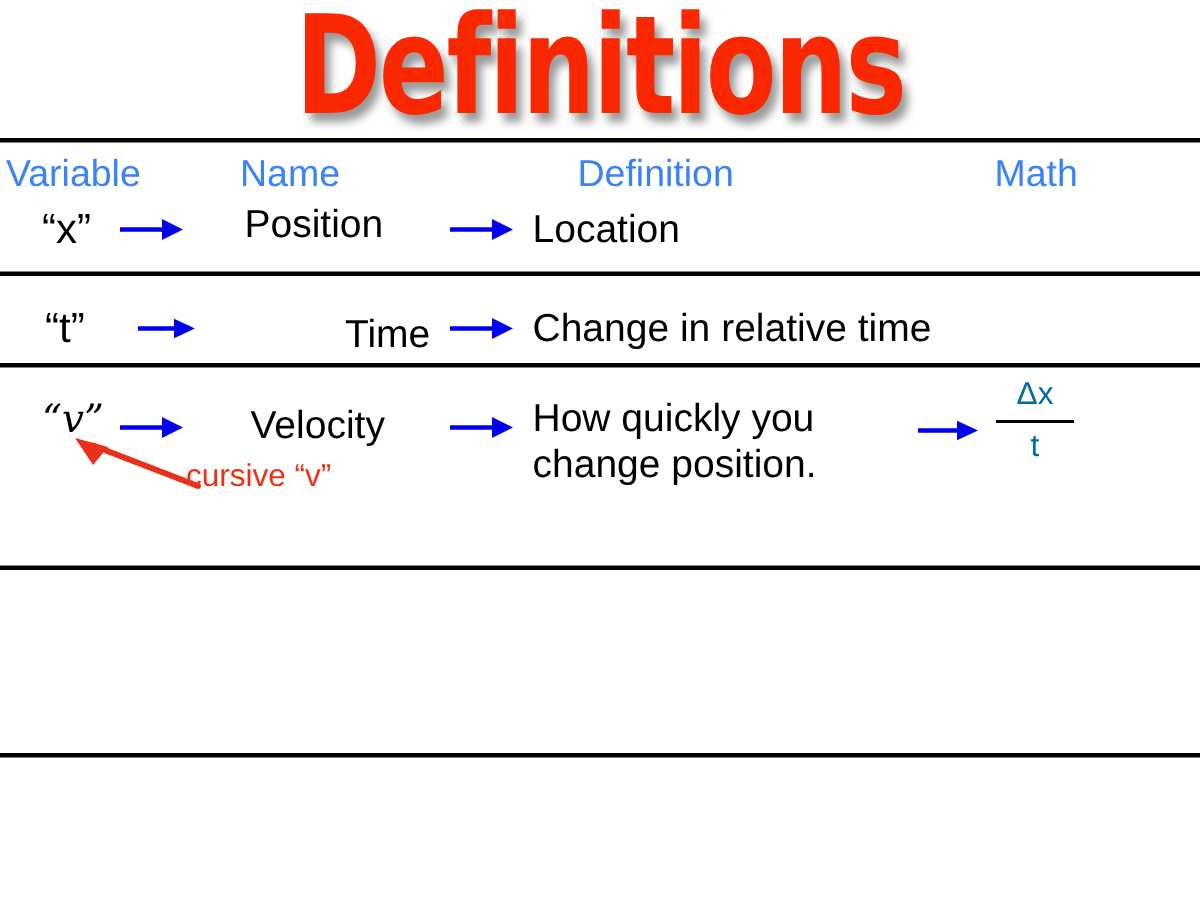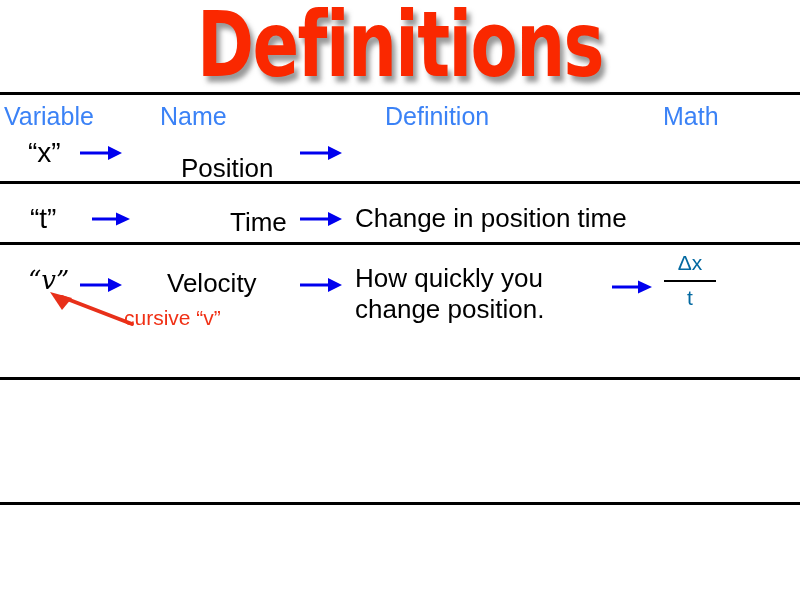--- a/index.html
+++ b/index.html
@@ -88,21 +88,21 @@
     letter-spacing: 0px;
   }
   .var-italic {
     font-family: "DejaVu Serif", serif;
     font-style: italic;
     font-size: 26px;
   }
 
   
   #v-x        { left: 28px;  top: 137px; }
-  #n-position { left: 163px; top: 153px; margin-left: 18px; }
+  #n-position { left: 163px; top: 134px; }
   #d-location { left: 355px; top: 137px; }
 
   
   #v-t        { left: 30px;  top: 203px; }
   #n-time     { left: 185px; top: 207px; margin-left: 45px; }
   #d-time     { left: 355px; top: 203px; }
 
   
   #v-v        { left: 28px;  top: 265px; }
   #n-velocity { left: 167px; top: 268px; }
@@ -184,36 +184,37 @@
       <path d="M28 2 L42 9 L28 16 Z" fill="#0000EE"></path>
     </svg>
   </span>
   <div class="cell" id="n-position">Position</div>
   <span class="arrow" id="arrow-1b">
     <svg width="42" height="18" viewBox="0 0 42 18">
       <path d="M0 9 H31" stroke="#0000EE" stroke-width="3" fill="none"></path>
       <path d="M28 2 L42 9 L28 16 Z" fill="#0000EE"></path>
     </svg>
   </span>
+  <div class="cell" id="d-location">Location</div>
 
   <div class="cell var-cell" id="v-t">“t”</div>
   <span class="arrow" id="arrow-2a">
     <svg width="38" height="18" viewBox="0 0 38 18">
       <path d="M0 9 H27" stroke="#0000EE" stroke-width="3" fill="none"></path>
       <path d="M24 2.5 L38 9 L24 15.5 Z" fill="#0000EE"></path>
     </svg>
   </span>
   <div class="cell" id="n-time">Time</div>
   <span class="arrow" id="arrow-2b">
     <svg width="42" height="18" viewBox="0 0 42 18">
       <path d="M0 9 H31" stroke="#0000EE" stroke-width="3" fill="none"></path>
       <path d="M28 2 L42 9 L28 16 Z" fill="#0000EE"></path>
     </svg>
   </span>
-  <div class="cell" id="d-time">Change in position time</div>
+  <div class="cell" id="d-time">Change in relative time</div>
 
   <div class="cell var-cell var-italic" id="v-v">“v”</div>
   <span class="arrow" id="arrow-3a">
     <svg width="42" height="18" viewBox="0 0 42 18">
       <path d="M0 9 H31" stroke="#0000EE" stroke-width="3" fill="none"></path>
       <path d="M28 2 L42 9 L28 16 Z" fill="#0000EE"></path>
     </svg>
   </span>
   <div class="cell" id="n-velocity">Velocity</div>
   <span class="arrow" id="arrow-3b">

